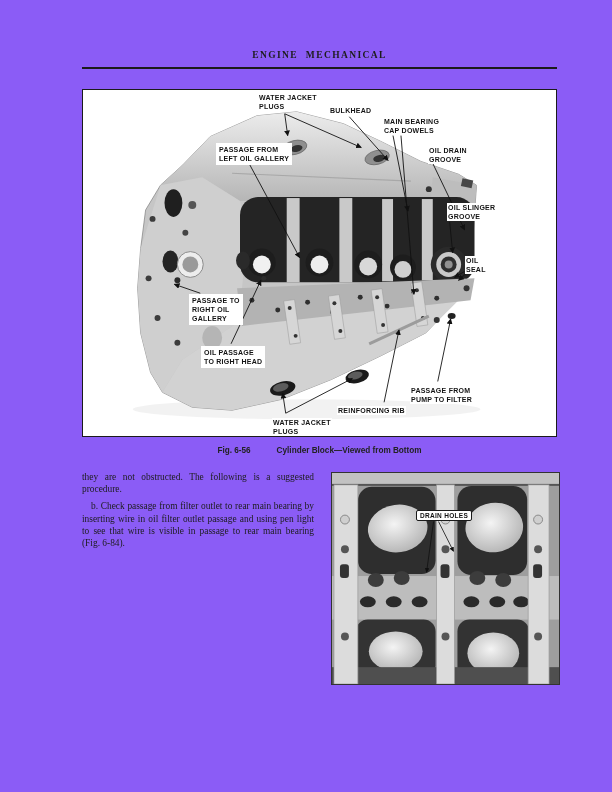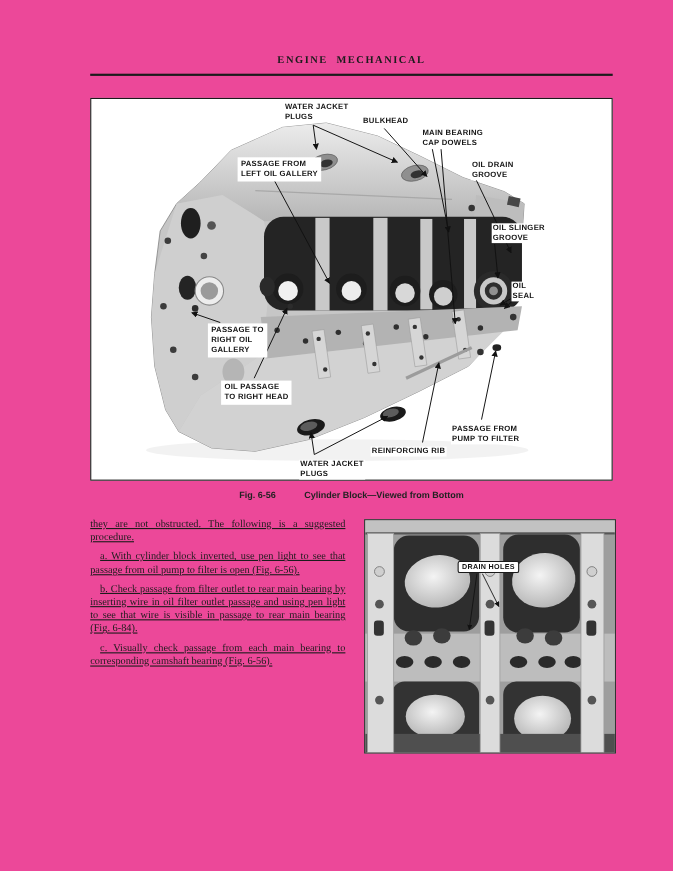--- a/index.html
+++ b/index.html
@@ -1,36 +1,36 @@
 <!DOCTYPE html>
 <html><head>
 <meta charset="utf-8">
 <style>
   html,body{margin:0;padding:0;background:#e8e8e8;}
-  .page{position:relative;width:612px;height:792px;background:#ec4899;margin:0 auto;
+  .page{position:relative;width:612px;height:792px;background:#8b5cf6;margin:0 auto;
         font-family:"Liberation Serif",serif;color:#1c1c1c;overflow:hidden;}
   
   .hdr-title{position:absolute;left:82px;top:50px;width:475px;text-align:center;
              font-size:9.5px;font-weight:bold;letter-spacing:1.4px;word-spacing:4px;}
   .hdr-num{position:absolute;left:82px;top:50px;width:475px;text-align:right;
            font-size:9.5px;font-weight:bold;letter-spacing:.5px;}
   .hdr-rule{position:absolute;left:82px;top:67px;width:475px;height:2px;background:#1b1b1b;}
   
   .fig56{position:absolute;left:82px;top:89px;width:475px;height:348px;
          border:1.5px solid #1b1b1b;box-sizing:border-box;background:#fff;}
   .fig56 svg{position:absolute;left:0;top:0;}
   .co{position:absolute;font-family:"Liberation Sans",sans-serif;font-size:7px;font-weight:bold;
       letter-spacing:.25px;line-height:1.3;white-space:pre-line;color:#141414;background:#fff;padding:0 1px;}
   .co.box{padding:2px 3px;}
   .cap56{position:absolute;left:82px;top:446px;width:475px;text-align:center;
          font-family:"Liberation Sans",sans-serif;font-size:8.2px;font-weight:bold;color:#222;}
   .cap-label{margin-right:26px;}
   
   .col-left{position:absolute;left:82px;top:471px;width:232px;font-size:9.4px;
-            line-height:12.2px;text-align:justify;text-decoration:underline;}
+            line-height:12.2px;text-align:justify;}
   .col-left p{margin:0 0 5px 0;text-indent:9px;}
   .col-left p.p-first{text-indent:0;}
   
   .fig57{position:absolute;left:331px;top:472px;width:229px;height:213px;
          border:1px solid #333;box-sizing:border-box;background:#9e9e9e;}
   .fig57 svg{position:absolute;left:0;top:0;}
   .drain-label{position:absolute;left:84px;top:37px;background:#fff;border:1px solid #1a1a1a;
                border-radius:2px;padding:1px 3px;font-family:"Liberation Sans",sans-serif;
                font-size:6.5px;font-weight:bold;letter-spacing:.3px;color:#111;}
   .cap57{position:absolute;left:331px;top:692px;width:229px;text-align:center;
@@ -213,23 +213,21 @@
     <div class="co" style="left:189px;top:328px;">WATER JACKET
 PLUGS</div>
   </div>
 
   <div class="cap56">
     <span class="cap-label">Fig. 6-56</span><span>Cylinder Block—Viewed from Bottom</span>
   </div>
 
   <div class="col-left">
     <p class="p-first">they are not obstructed. The following is a suggested procedure.</p>
-    <p>a. With cylinder block inverted, use pen light to see that passage from oil pump to filter is open (Fig. 6-56).</p>
     <p>b. Check passage from filter outlet to rear main bearing by inserting wire in oil filter outlet passage and using pen light to see that wire is visible in passage to rear main bearing (Fig. 6-84).</p>
-    <p>c. Visually check passage from each main bearing to corresponding camshaft bearing (Fig. 6-56).</p>
   </div>
 
   <div class="fig57">
     <svg width="227" height="211" viewBox="0 0 228 213" preserveAspectRatio="none">
       <defs>
         <radialGradient id="gBore" cx="0.45" cy="0.4" r="0.75">
           <stop offset="0" stop-color="#f4f4f4"></stop>
             <stop offset="1" stop-color="#a8a8a8"></stop>
         </radialGradient>
         <marker id="arr2" viewBox="0 0 8 8" refX="7" refY="4" markerWidth="6" markerHeight="6" orient="auto">

